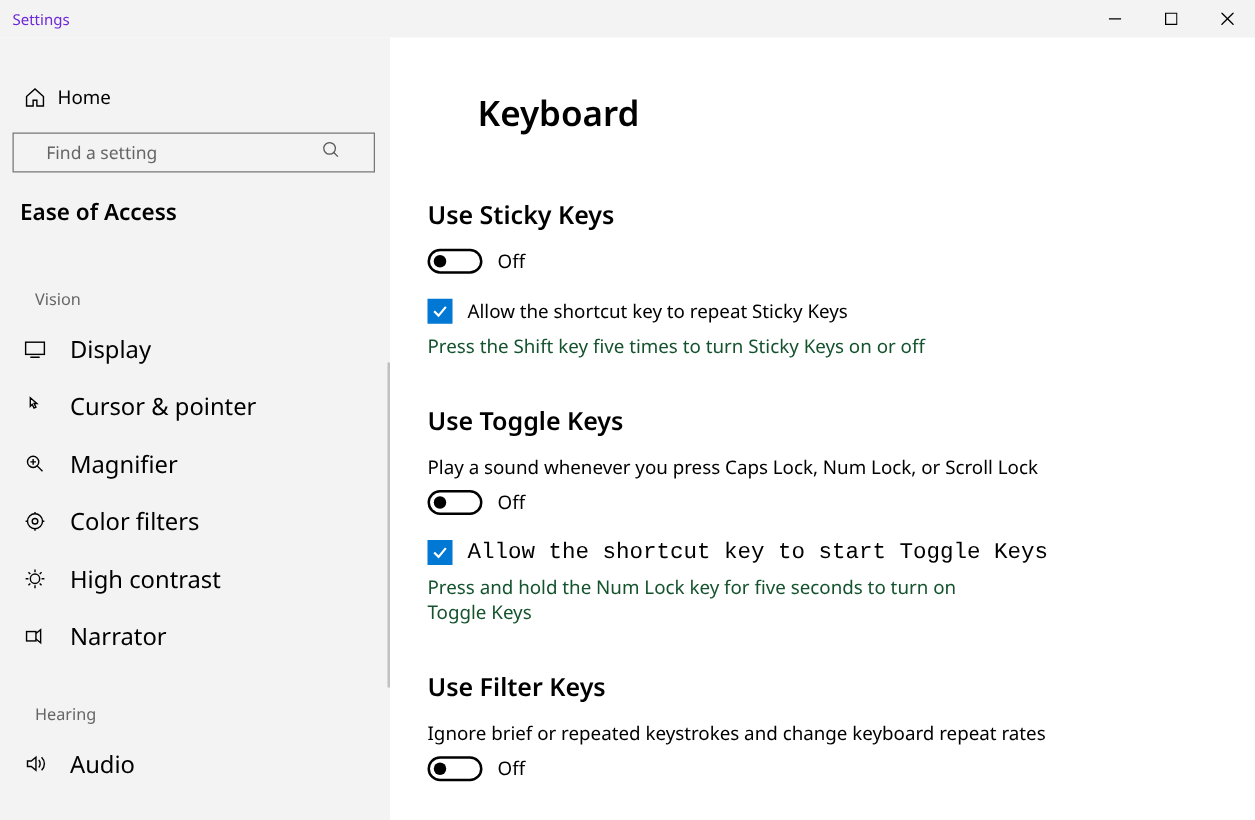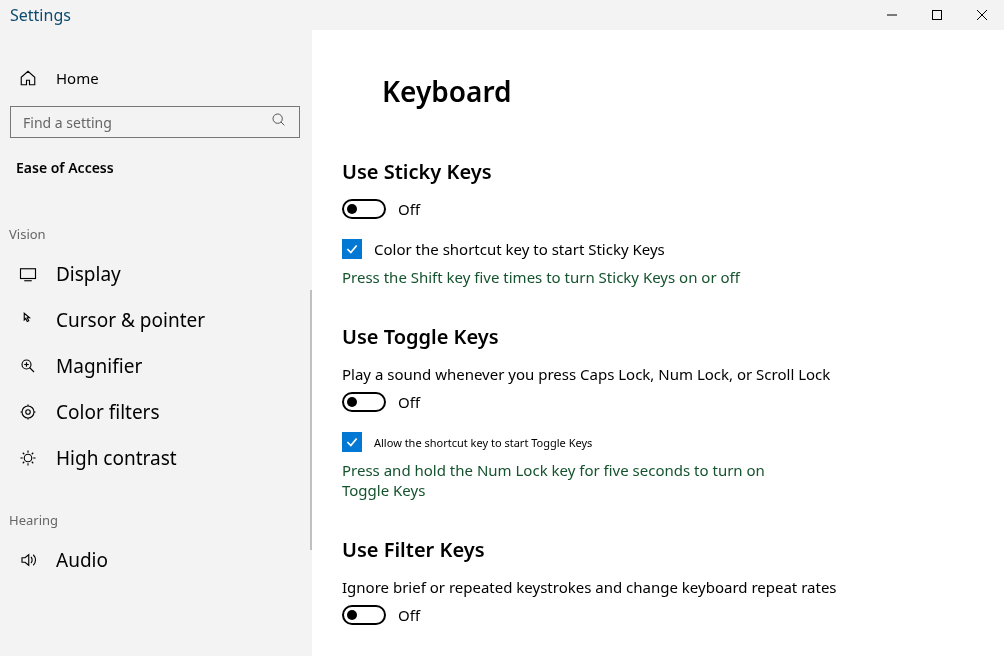--- a/index.html
+++ b/index.html
@@ -1,29 +1,29 @@
 <!DOCTYPE html>
 <html><head>
 <meta charset="utf-8">
 <style>
   * { box-sizing: border-box; margin: 0; padding: 0; font-family: "Segoe UI", system-ui, sans-serif; }
   html, body { height: 100%; width: 1004px; background: #fff; color: #000; overflow: hidden; }
   .titlebar { height: 30px; display: flex; align-items: center; justify-content: space-between; padding-left: 10px; background: #f3f3f3; }
-  .titlebar-title { font-size: 16px; color: #0c4a6e; }
+  .titlebar-title { font-size: 12px; color: #6d28d9; }
   .window-controls { display: flex; }
   .winbtn { width: 45px; height: 30px; display: flex; align-items: center; justify-content: center; cursor: default; }
   .app-body { display: flex; height: calc(656px - 30px); }
   .sidebar { width: 312px; background: #f3f3f3; padding-top: 28px; position: relative; }
-  .side-home { display: flex; align-items: center; height: 40px; padding-left: 18px; gap: 18px; cursor: default; font-size: 15px; }
+  .side-home { display: flex; align-items: center; height: 40px; padding-left: 18px; gap: 8px; cursor: default; font-size: 15px; }
   .search-wrap { padding: 8px 12px 0 10px; }
-  .search-box { display: flex; align-items: center; border: 1px solid #777; height: 32px; background: #f3f3f3; padding: 0 12px; }
+  .search-box { display: flex; align-items: center; border: 1px solid #777; height: 32px; background: #f3f3f3; padding: 0 26px; }
   .search-box input { flex: 1; border: none; outline: none; background: transparent; font-size: 14px; color: #333; }
   .search-box input::placeholder { color: #666; }
-  .category-label { font-size: 14px; font-weight: 600; padding: 20px 0 18px 16px; }
-  .group-label { font-size: 13px; color: #666; padding: 30px 0 8px 9px; }
+  .category-label { font-size: 18px; font-weight: 600; padding: 20px 0 18px 16px; }
+  .group-label { font-size: 13px; color: #666; padding: 30px 0 8px 28px; }
   .nav-item { display: flex; align-items: center; height: 46px; padding-left: 14px; gap: 18px; cursor: default; font-size: 19px; border-left: 4px solid transparent; }
   .nav-icon { width: 20px; display: flex; justify-content: center; }
   .scroll-indicator { position: absolute; top: 260px; right: 0; width: 2px; height: 260px; background: #c0c0c0; }
   .content { flex: 1; padding: 42px 30px 0 30px; overflow: hidden; }
   .page-title { font-size: 28px; font-weight: 600; margin-bottom: 48px; margin-left: 40px; }
   .section-heading { font-size: 20px; font-weight: 600; margin-bottom: 14px; }
   .section-desc { font-size: 15px; margin-bottom: 8px; }
   .toggle-row { display: flex; align-items: center; gap: 12px; margin-bottom: 20px; }
   .toggle { width: 44px; height: 20px; border: 2px solid #000; border-radius: 20px; position: relative; cursor: default; }
   .toggle .knob { width: 10px; height: 10px; border-radius: 50%; background: #000; position: absolute; top: 3px; left: 3px; }
@@ -132,20 +132,29 @@
             <line x1="2" y1="12" x2="5" y2="12"></line>
             <line x1="19" y1="12" x2="22" y2="12"></line>
             <line x1="5" y1="5" x2="7" y2="7"></line>
             <line x1="17" y1="17" x2="19" y2="19"></line>
             <line x1="5" y1="19" x2="7" y2="17"></line>
             <line x1="17" y1="7" x2="19" y2="5"></line>
           </svg>
         </span>
       <span>High contrast</span>
     </div>
+    <div class="nav-item">
+      <span class="nav-icon">
+          <svg width="18" height="18" viewBox="0 0 24 24" fill="none" stroke="#000" stroke-width="1.5">
+            <rect x="3" y="7" width="10" height="10"></rect>
+            <path d="M13 9 L18 5 V19 L13 15"></path>
+          </svg>
+        </span>
+      <span>Narrator</span>
+    </div>
 
     <div class="group-label">Hearing</div>
 
     <div class="nav-item">
       <span class="nav-icon">
           <svg width="18" height="18" viewBox="0 0 24 24" fill="none" stroke="#000" stroke-width="1.5">
             <path d="M4 9v6h4l5 4V5L8 9H4z"></path>
             <path d="M16 8c2 2 2 6 0 8"></path>
             <path d="M19 5c4 4 4 10 0 14"></path>
           </svg>
@@ -165,39 +174,39 @@
           <div class="knob"></div>
         </div>
       <span class="toggle-label">Off</span>
     </div>
     <div class="check-row">
       <div class="checkbox">
         <svg width="14" height="14" viewBox="0 0 24 24" fill="none" stroke="#fff" stroke-width="3">
             <polyline points="4 12 10 18 20 6"></polyline>
           </svg>
       </div>
-      <span style="font-size:15px;">Color the shortcut key to start Sticky Keys</span>
+      <span style="font-size:15px;">Allow the shortcut key to repeat Sticky Keys</span>
     </div>
     <div class="check-hint">Press the Shift key five times to turn Sticky Keys on or off</div>
 
     <div class="section-heading">Use Toggle Keys</div>
     <div class="section-desc">Play a sound whenever you press Caps Lock, Num Lock, or Scroll Lock</div>
     <div class="toggle-row">
       <div class="toggle">
           <div class="knob"></div>
         </div>
       <span class="toggle-label">Off</span>
     </div>
     <div class="check-row">
       <div class="checkbox">
         <svg width="14" height="14" viewBox="0 0 24 24" fill="none" stroke="#fff" stroke-width="3">
             <polyline points="4 12 10 18 20 6"></polyline>
           </svg>
       </div>
-      <span style="font-size:11px;">Allow the shortcut key to start Toggle Keys</span>
+      <span style="font-size:18px;font-family:Liberation Mono, monospace;">Allow the shortcut key to start Toggle Keys</span>
     </div>
     <div class="check-hint">Press and hold the Num Lock key for five seconds to turn on Toggle Keys</div>
 
     <div class="section-heading">Use Filter Keys</div>
     <div class="section-desc">Ignore brief or repeated keystrokes and change keyboard repeat rates</div>
     <div class="toggle-row">
       <div class="toggle">
           <div class="knob"></div>
         </div>
       <span class="toggle-label">Off</span>

